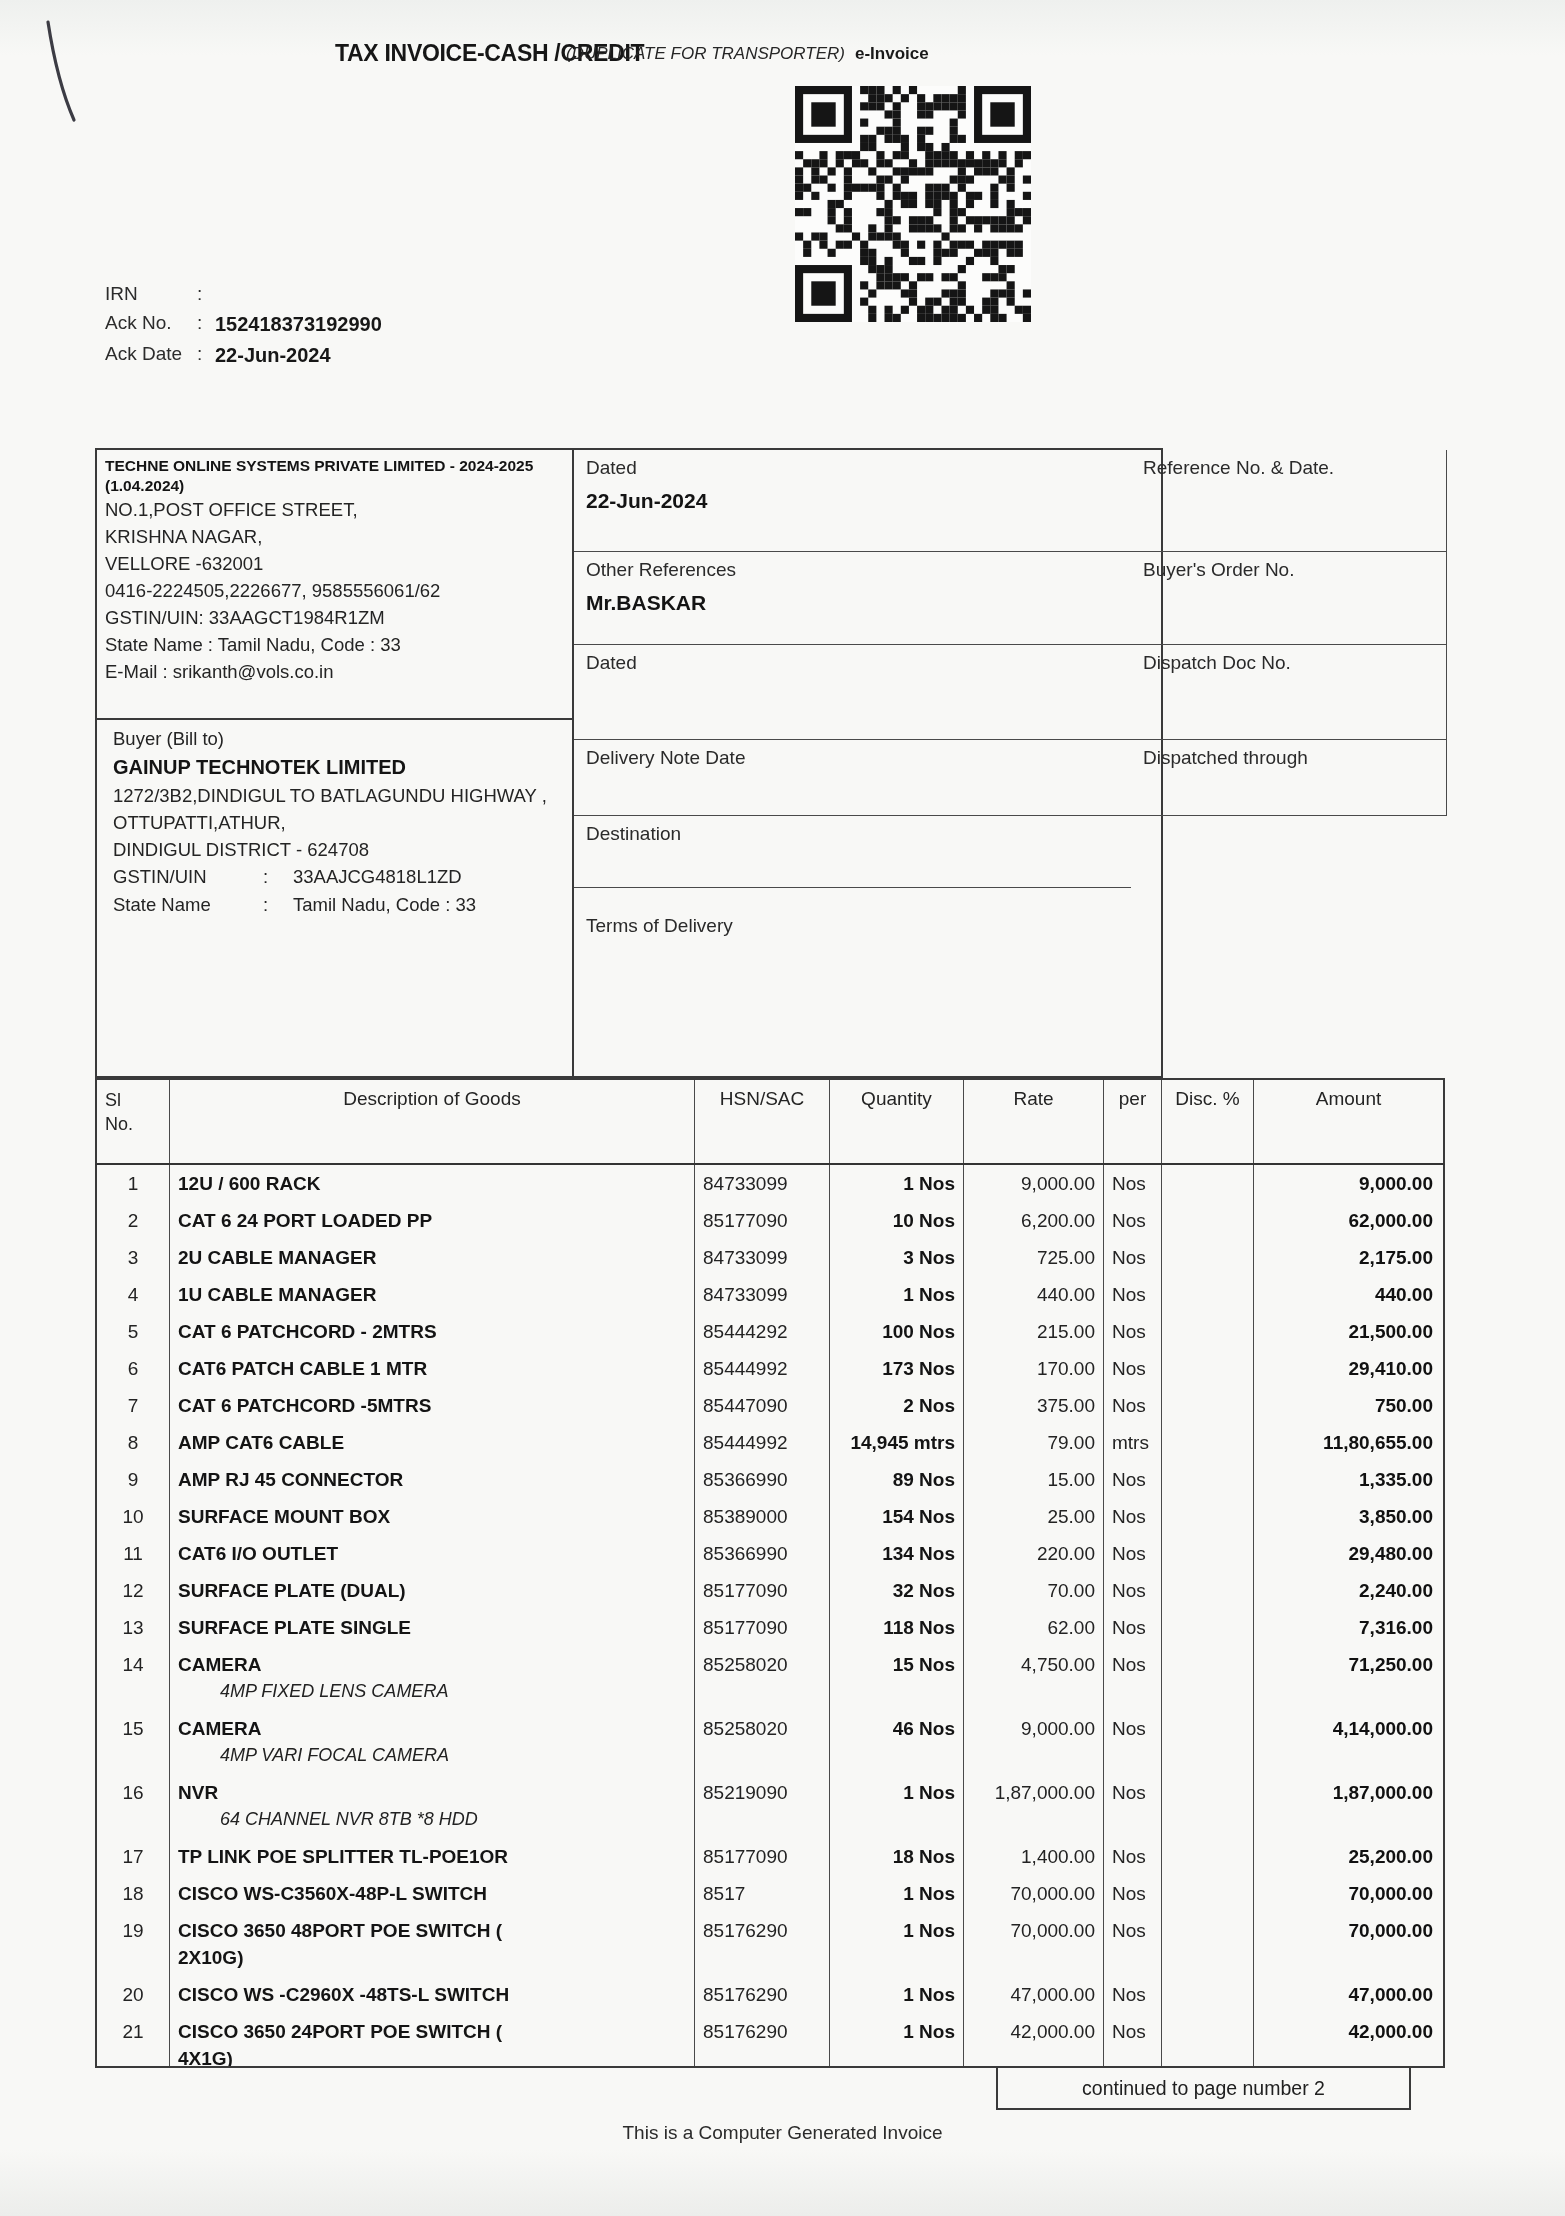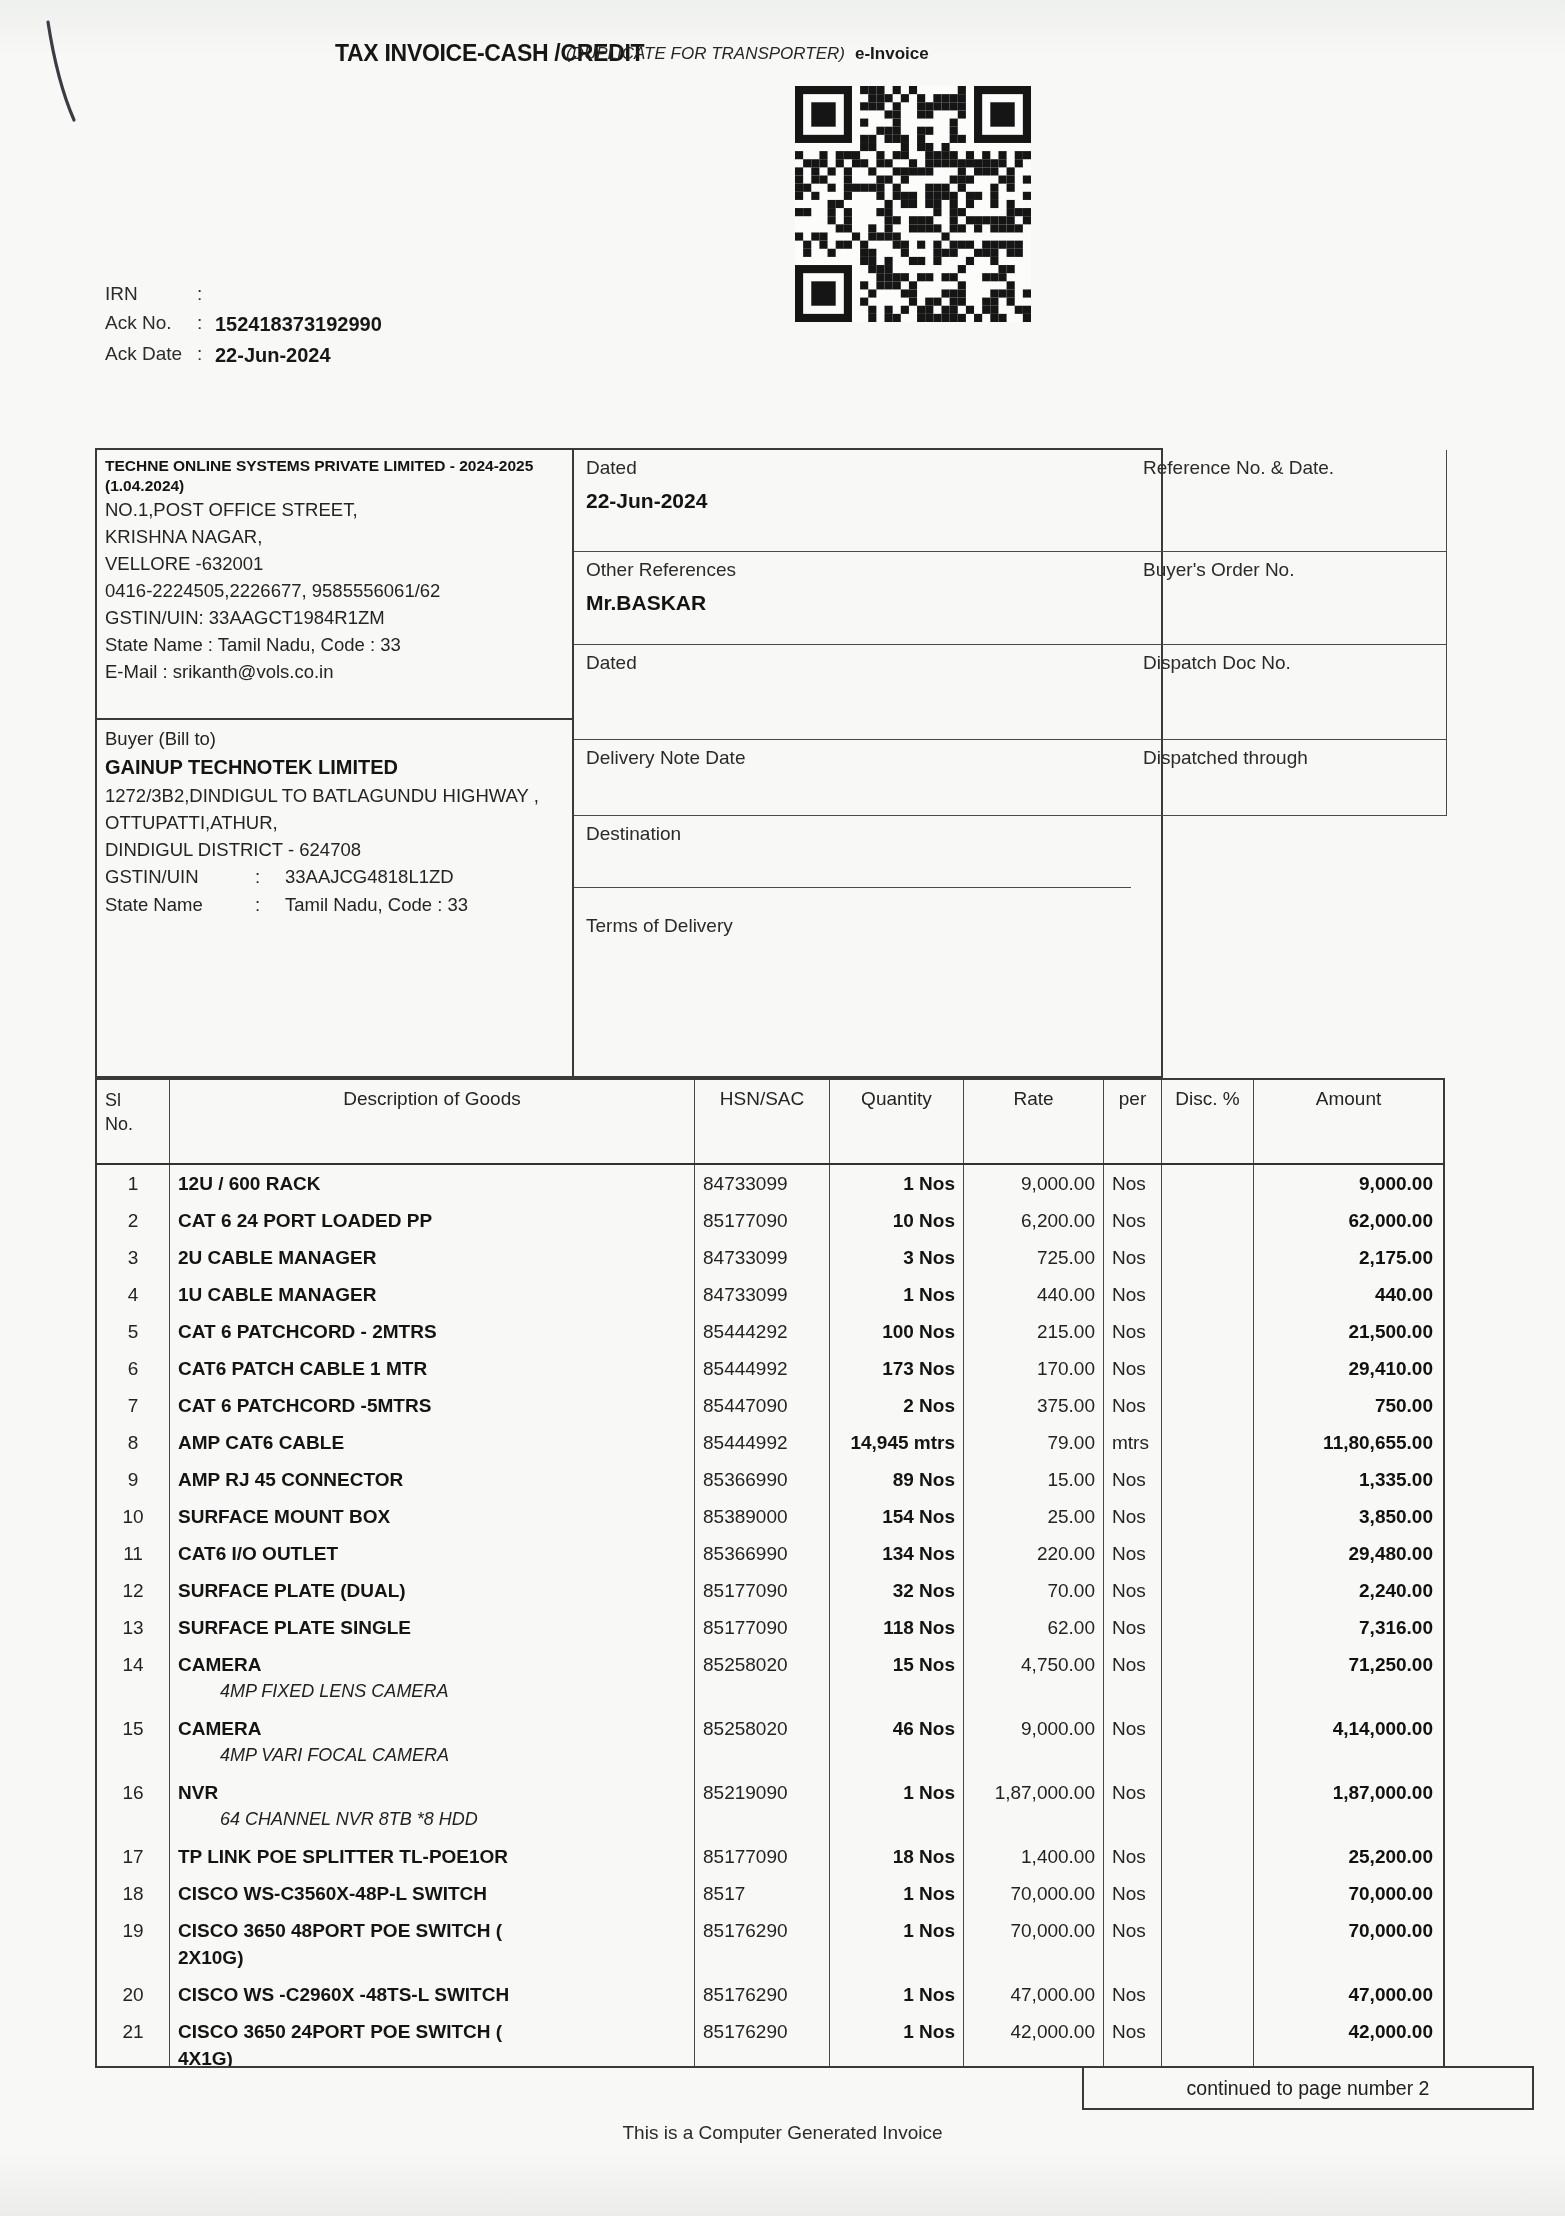--- a/index.html
+++ b/index.html
@@ -21,21 +21,21 @@
   .icolon{width:18px;color:#2c2c2c;}
   .ival{font-weight:bold;color:#171717;font-size:20px;line-height:24px;}
   
   .qr{top:86px;left:795px;width:236px;height:236px;background:#fdfdfc;}
   
   .mainbox{top:448px;left:95px;width:1068px;height:630px;border:2px solid #3a3a3a;box-sizing:border-box;}
   .leftcol{position:absolute;left:0;top:0;width:475px;height:100%;box-sizing:border-box;}
   .sellerbox{position:absolute;left:0;top:0;width:100%;height:270px;border-bottom:2px solid #3a3a3a;box-sizing:border-box;padding:6px 8px;}
   .sellername{font-weight:bold;font-size:15.5px;line-height:20px;color:#141414;}
   .addr{font-size:18.5px;line-height:27px;color:#242424;}
-  .buyerbox{position:absolute;left:0;top:270px;width:100%;box-sizing:border-box;padding:5px 8px;}
+  .buyerbox{position:absolute;left:0;top:270px;width:100%;box-sizing:border-box;padding:5px 16px;}
   .seclabel{font-size:18.5px;color:#242424;line-height:27px;}
   .buyername{font-weight:bold;font-size:20px;line-height:30px;color:#141414;}
   .kv{display:flex;font-size:18.5px;line-height:28px;color:#242424;}
   .kv .k{width:150px;}
   .kv .c{width:30px;}
   
   .metagrid{position:absolute;left:475px;top:0;width:875px;height:626px;display:grid;
     grid-template-columns:557px 1fr;grid-template-rows:102px 93px 95px 76px 72px 70px 1fr;
     border-left:2px solid #3a3a3a;box-sizing:border-box;}
   .mcell{border-bottom:1.5px solid #4a4a4a;padding:5px 12px;box-sizing:border-box;overflow:hidden;}
@@ -58,21 +58,21 @@
   .c-sl{text-align:center;padding-left:2px;padding-right:2px;color:#232323;}
   .c-desc .dmain{font-weight:bold;white-space:pre-line;color:#141414;}
   .c-desc .dsub{font-style:italic;font-size:18px;padding-left:42px;color:#222;}
   .c-hsn{color:#232323;}
   .c-qty{text-align:right;font-weight:bold;color:#141414;}
   .c-rate{text-align:right;color:#232323;}
   .c-per{color:#232323;}
   .c-disc{}
   .c-amount{border-right:none;text-align:right;font-weight:bold;color:#111;padding-right:10px;}
   
-  .contbox{top:2066px;left:1082px;width:452px;height:44px;border:2px solid #3a3a3a;box-sizing:border-box;
+  .contbox{top:2066px;left:996px;width:415px;height:44px;border:2px solid #3a3a3a;box-sizing:border-box;
     display:flex;align-items:center;justify-content:center;font-size:19.5px;color:#202020;background:#f8f8f6;text-align:right;}
   .bottomline{top:2066px;left:95px;width:1350px;height:0;border-top:2px solid #3a3a3a;}
   .footnote{top:2122px;left:0;width:100%;text-align:center;font-size:19px;color:#2b2b2b;}
 </style>
 </head>
 <body>
 
 <div class="page">
 
   <svg class="abs penmark" width="70" height="110" viewBox="0 0 70 110">

